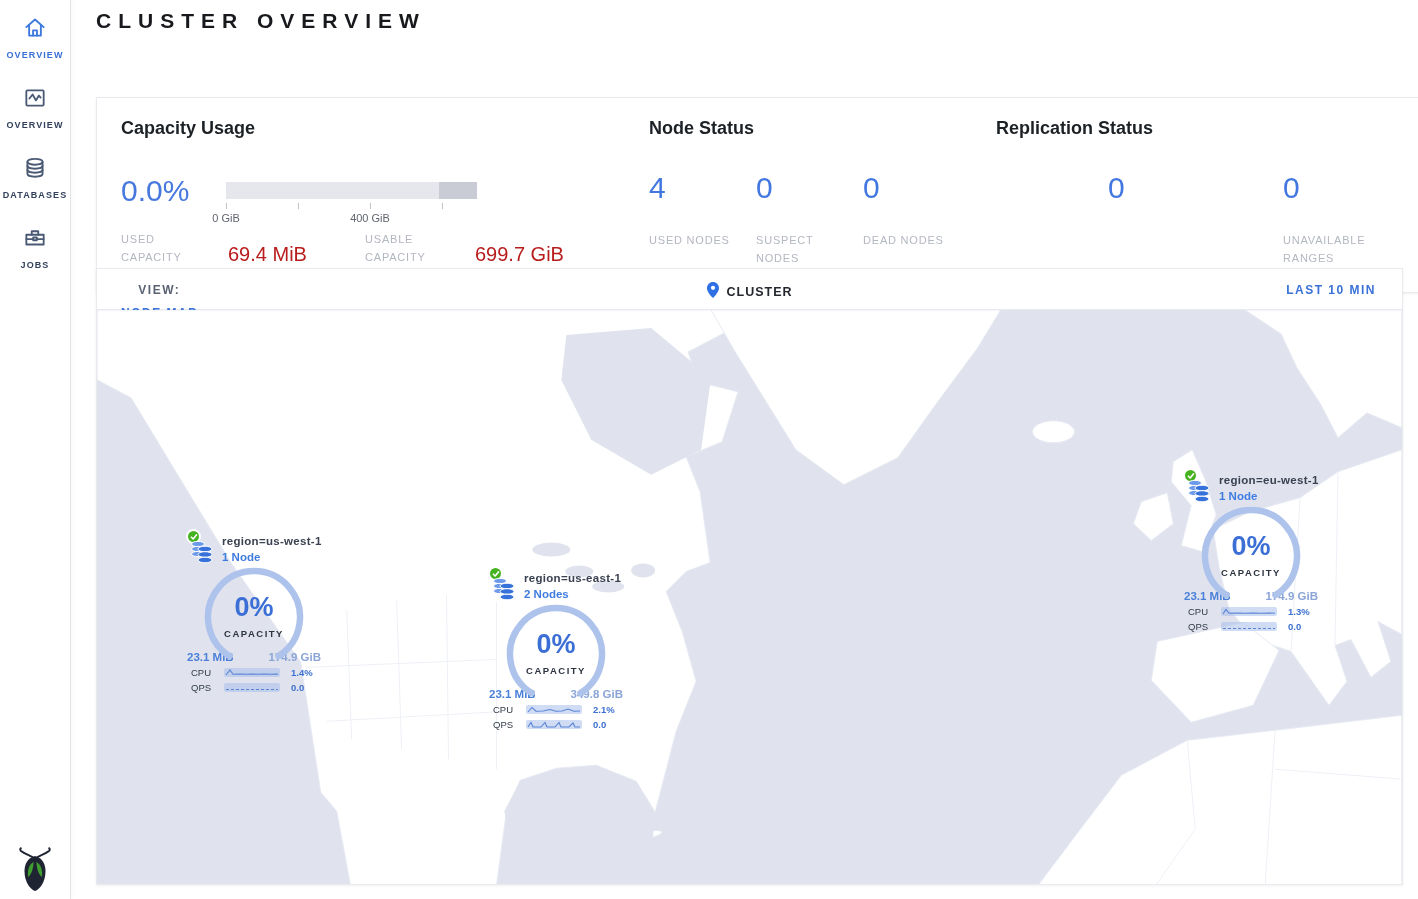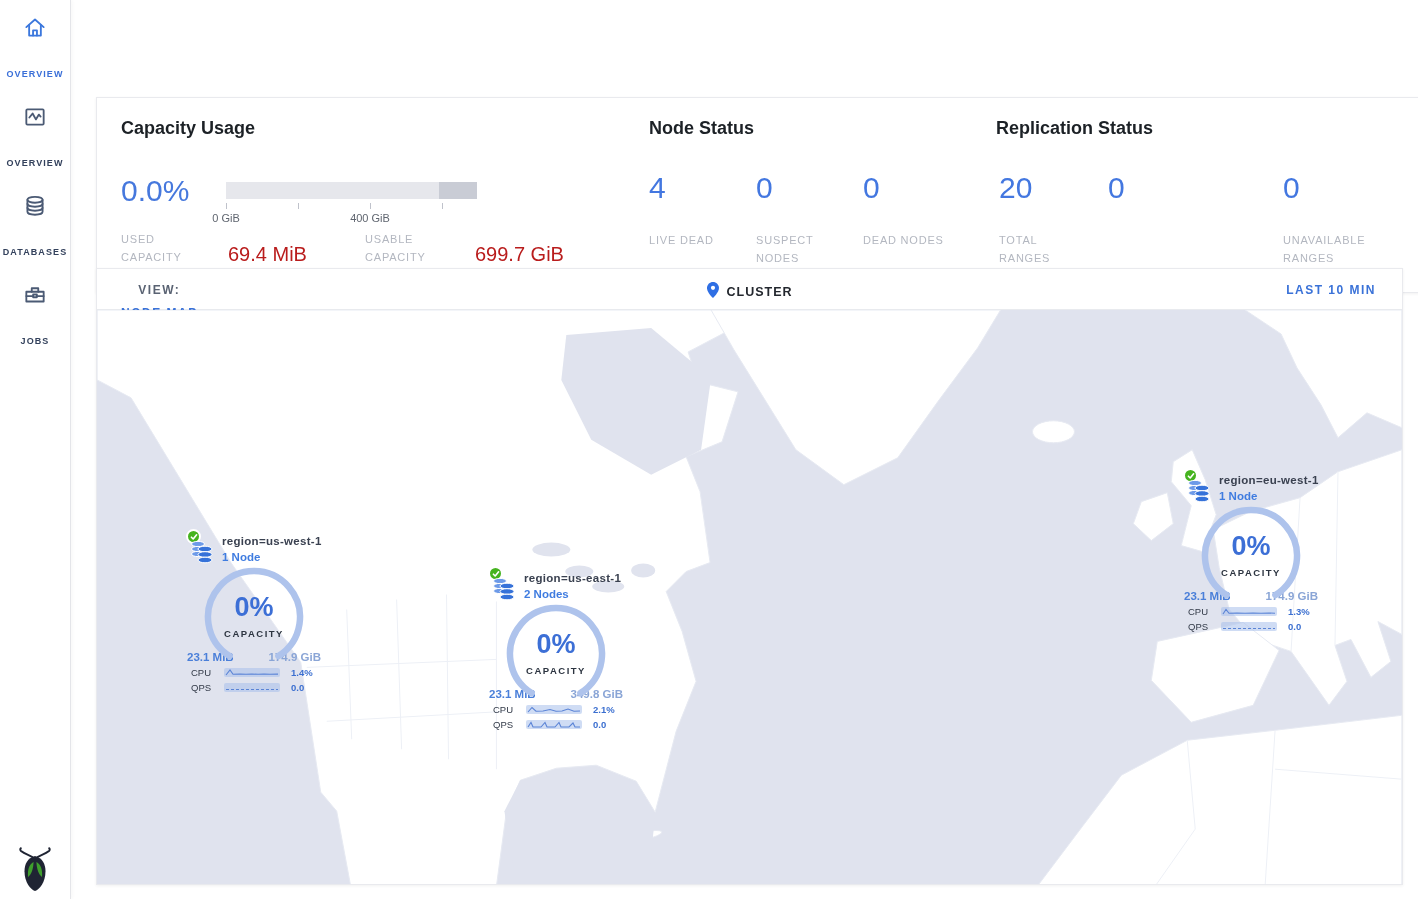--- a/index.html
+++ b/index.html
@@ -2,21 +2,21 @@
 <html><head>
 <meta charset="utf-8">
 <style>
   * { margin:0; padding:0; box-sizing:border-box; }
   html,body { width:1418px; height:899px; overflow:hidden; background:#fff;
     font-family:"Liberation Sans", sans-serif; }
 
   
   .sidebar { position:fixed; left:0; top:0; bottom:0; width:71px; background:#fff;
     border-right:1px solid #e4e5e9; box-shadow:1px 0 4px rgba(0,0,0,.04); z-index:20; }
-  .nav-item { display:flex; flex-direction:column; align-items:center; gap:24px;
+  .nav-item { display:flex; flex-direction:column; align-items:center; gap:5px;
     padding:15px 0 10px; cursor:pointer; }
   .nav-item .nav-icon svg { stroke:#4b5a74; }
   .nav-label { font-size:9px; font-weight:bold; letter-spacing:1.1px; color:#33415c; }
   .nav-item.active .nav-label { color:#3a6fd8; }
   .nav-item.active .nav-icon svg { stroke:#3b77dd; }
   .logo-wrap { position:absolute; bottom:6px; left:0; right:0; display:flex; justify-content:center; }
 
   
   .main { position:absolute; left:71px; top:0; width:1347px; height:899px; background:#fff; }
   .page-title { position:absolute; left:25px; top:9px; font-size:21px; font-weight:700;
@@ -138,20 +138,21 @@
         <path d="M17 14 C21 10 26 10 31 6 C31.8 5.3 32 4 31.2 3.2"></path>
       </g>
       <path d="M17 11 C9.5 13 6.5 19 6.5 26.5 C6.5 37 12.5 44.5 17 46 C21.5 44.5 27.5 37 27.5 26.5 C27.5 19 24.5 13 17 11 Z" fill="#1f2433"></path>
       <path d="M15.6 17 C11.2 19 9.4 24.5 10 32 C13.2 29.6 15.2 24.5 15.6 17 Z" fill="#3f9e2d"></path>
       <path d="M18.4 17 C22.8 19 24.6 24.5 24 32 C20.8 29.6 18.8 24.5 18.4 17 Z" fill="#3f9e2d"></path>
     </svg>
   </div>
 </div>
 
 <div class="main">
+  <div class="page-title">CLUSTER OVERVIEW</div>
 
   <div class="card" id="summary-card">
     <div class="sec-title" style="left:24px">Capacity Usage</div>
     <div class="sec-title" style="left:552px">Node Status</div>
     <div class="sec-title" style="left:899px">Replication Status</div>
 
     <div class="cap-pct">0.0%</div>
     <div class="cap-bar">
       <div class="cap-bar-dark"></div>
     </div>
@@ -162,33 +163,29 @@
     <div class="tick-label" style="left:99px">0 GiB</div>
     <div class="tick-label" style="left:243px">400 GiB</div>
 
     <div class="cap-stat-label" style="left:24px">USED CAPACITY</div>
     <div class="cap-stat-value" style="left:131px">69.4 MiB</div>
     <div class="cap-stat-label" style="left:268px">USABLE CAPACITY</div>
     <div class="cap-stat-value" style="left:378px">699.7 GiB</div>
 
     <div class="stat-col" style="left:552px;width:92px">
       <div class="stat-value">4</div>
-      <div class="stat-label">LIVE DEAD</div>
+      <div class="stat-label">USED NODES</div>
     </div>
     <div class="stat-col" style="left:659px;width:92px">
       <div class="stat-value">0</div>
       <div class="stat-label">SUSPECT NODES</div>
     </div>
     <div class="stat-col" style="left:766px;width:92px">
       <div class="stat-value">0</div>
       <div class="stat-label">DEAD NODES</div>
-    </div>
-    <div class="stat-col" style="left:902px;width:92px">
-      <div class="stat-value">20</div>
-      <div class="stat-label">TOTAL RANGES</div>
     </div>
     <div class="stat-col" style="left:1011px;width:162px">
       <div class="stat-value">0</div>
     </div>
     <div class="stat-col" style="left:1186px;width:110px">
       <div class="stat-value">0</div>
       <div class="stat-label">UNAVAILABLE RANGES</div>
     </div>
   </div>
 

